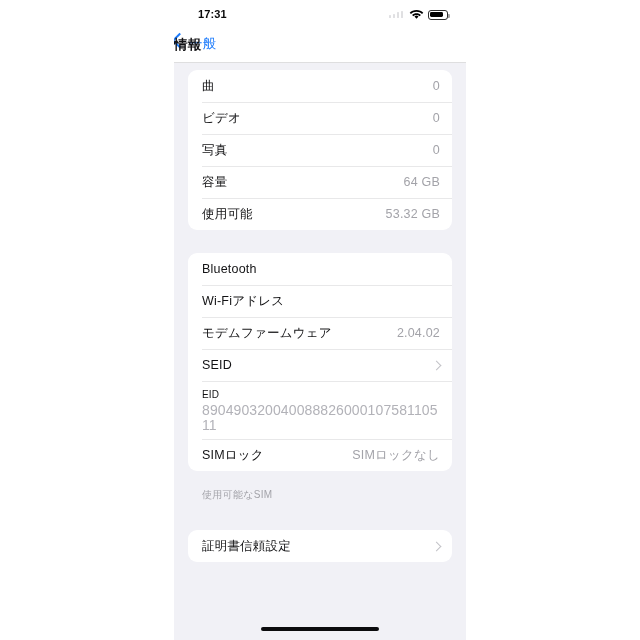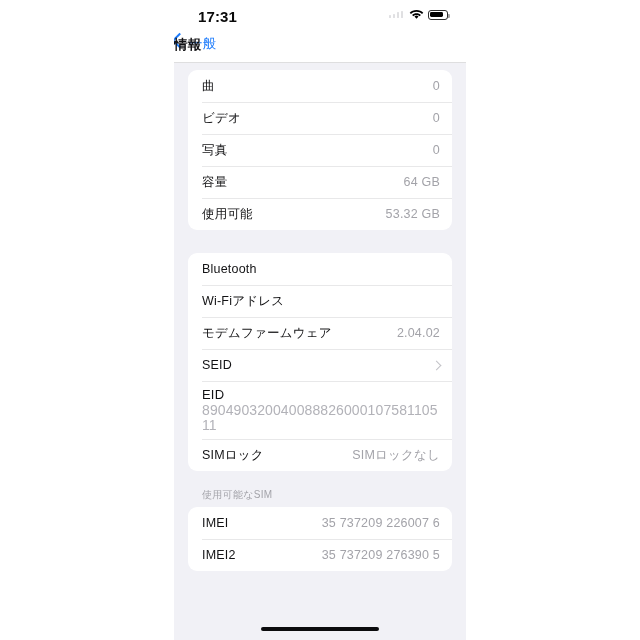--- a/index.html
+++ b/index.html
@@ -34,21 +34,21 @@
   
   .statusbar {
     position: relative;
     height: 32px;
     background: #ffffff;
   }
   .sb-time {
     position: absolute;
     left: 24px;
     top: 8px;
-    font-size: 15px;
+    font-size: 11px;
     font-weight: 700;
     color: #0a0a0a;
     letter-spacing: 0.1px;
   }
   .sb-right {
     position: absolute;
     right: 18px;
     top: 9px;
     display: flex;
     align-items: center;
@@ -208,21 +208,21 @@
 
   
   .row.stacked {
     display: block;
     padding-top: 6px;
     padding-bottom: 6px;
     min-height: 0;
   }
   .row.stacked .label {
     display: block;
-    font-size: 13px;
+    font-size: 10px;
     color: #121214;
     line-height: 16px;
   }
   .row.stacked .subvalue {
     display: block;
     font-size: 14px;
     color: #b2b2b8;
     line-height: 15px;
     letter-spacing: 0.1px;
     word-break: break-all;
@@ -336,31 +336,27 @@
         </div>
         <div class="row">
           <span class="label">SIMロック</span>
           <span class="value">SIMロックなし</span>
         </div>
       </div>
 
       <div class="gap-md"></div>
 
       <div class="section-header">使用可能なSIM</div>
+
+      <div class="gap-lg"></div>
+
       <div class="card">
-        <div class="row">
-          <span class="label">IMEI</span>
-          <span class="value">35 737209 226007 6</span>
-        </div>
-        <div class="row">
-          <span class="label">IMEI2</span>
-          <span class="value">35 737209 276390 5</span>
-        </div>
-      </div>
-
-      <div class="gap-lg"></div>
-
+        <div class="row with-chevron">
+          <span class="label">証明書信頼設定</span>
+          <span class="chevron"></span>
+        </div>
+      </div>
 
     </div>
 
     <div class="home-indicator"></div>
   </div>
 </div>
 
 </body></html>

